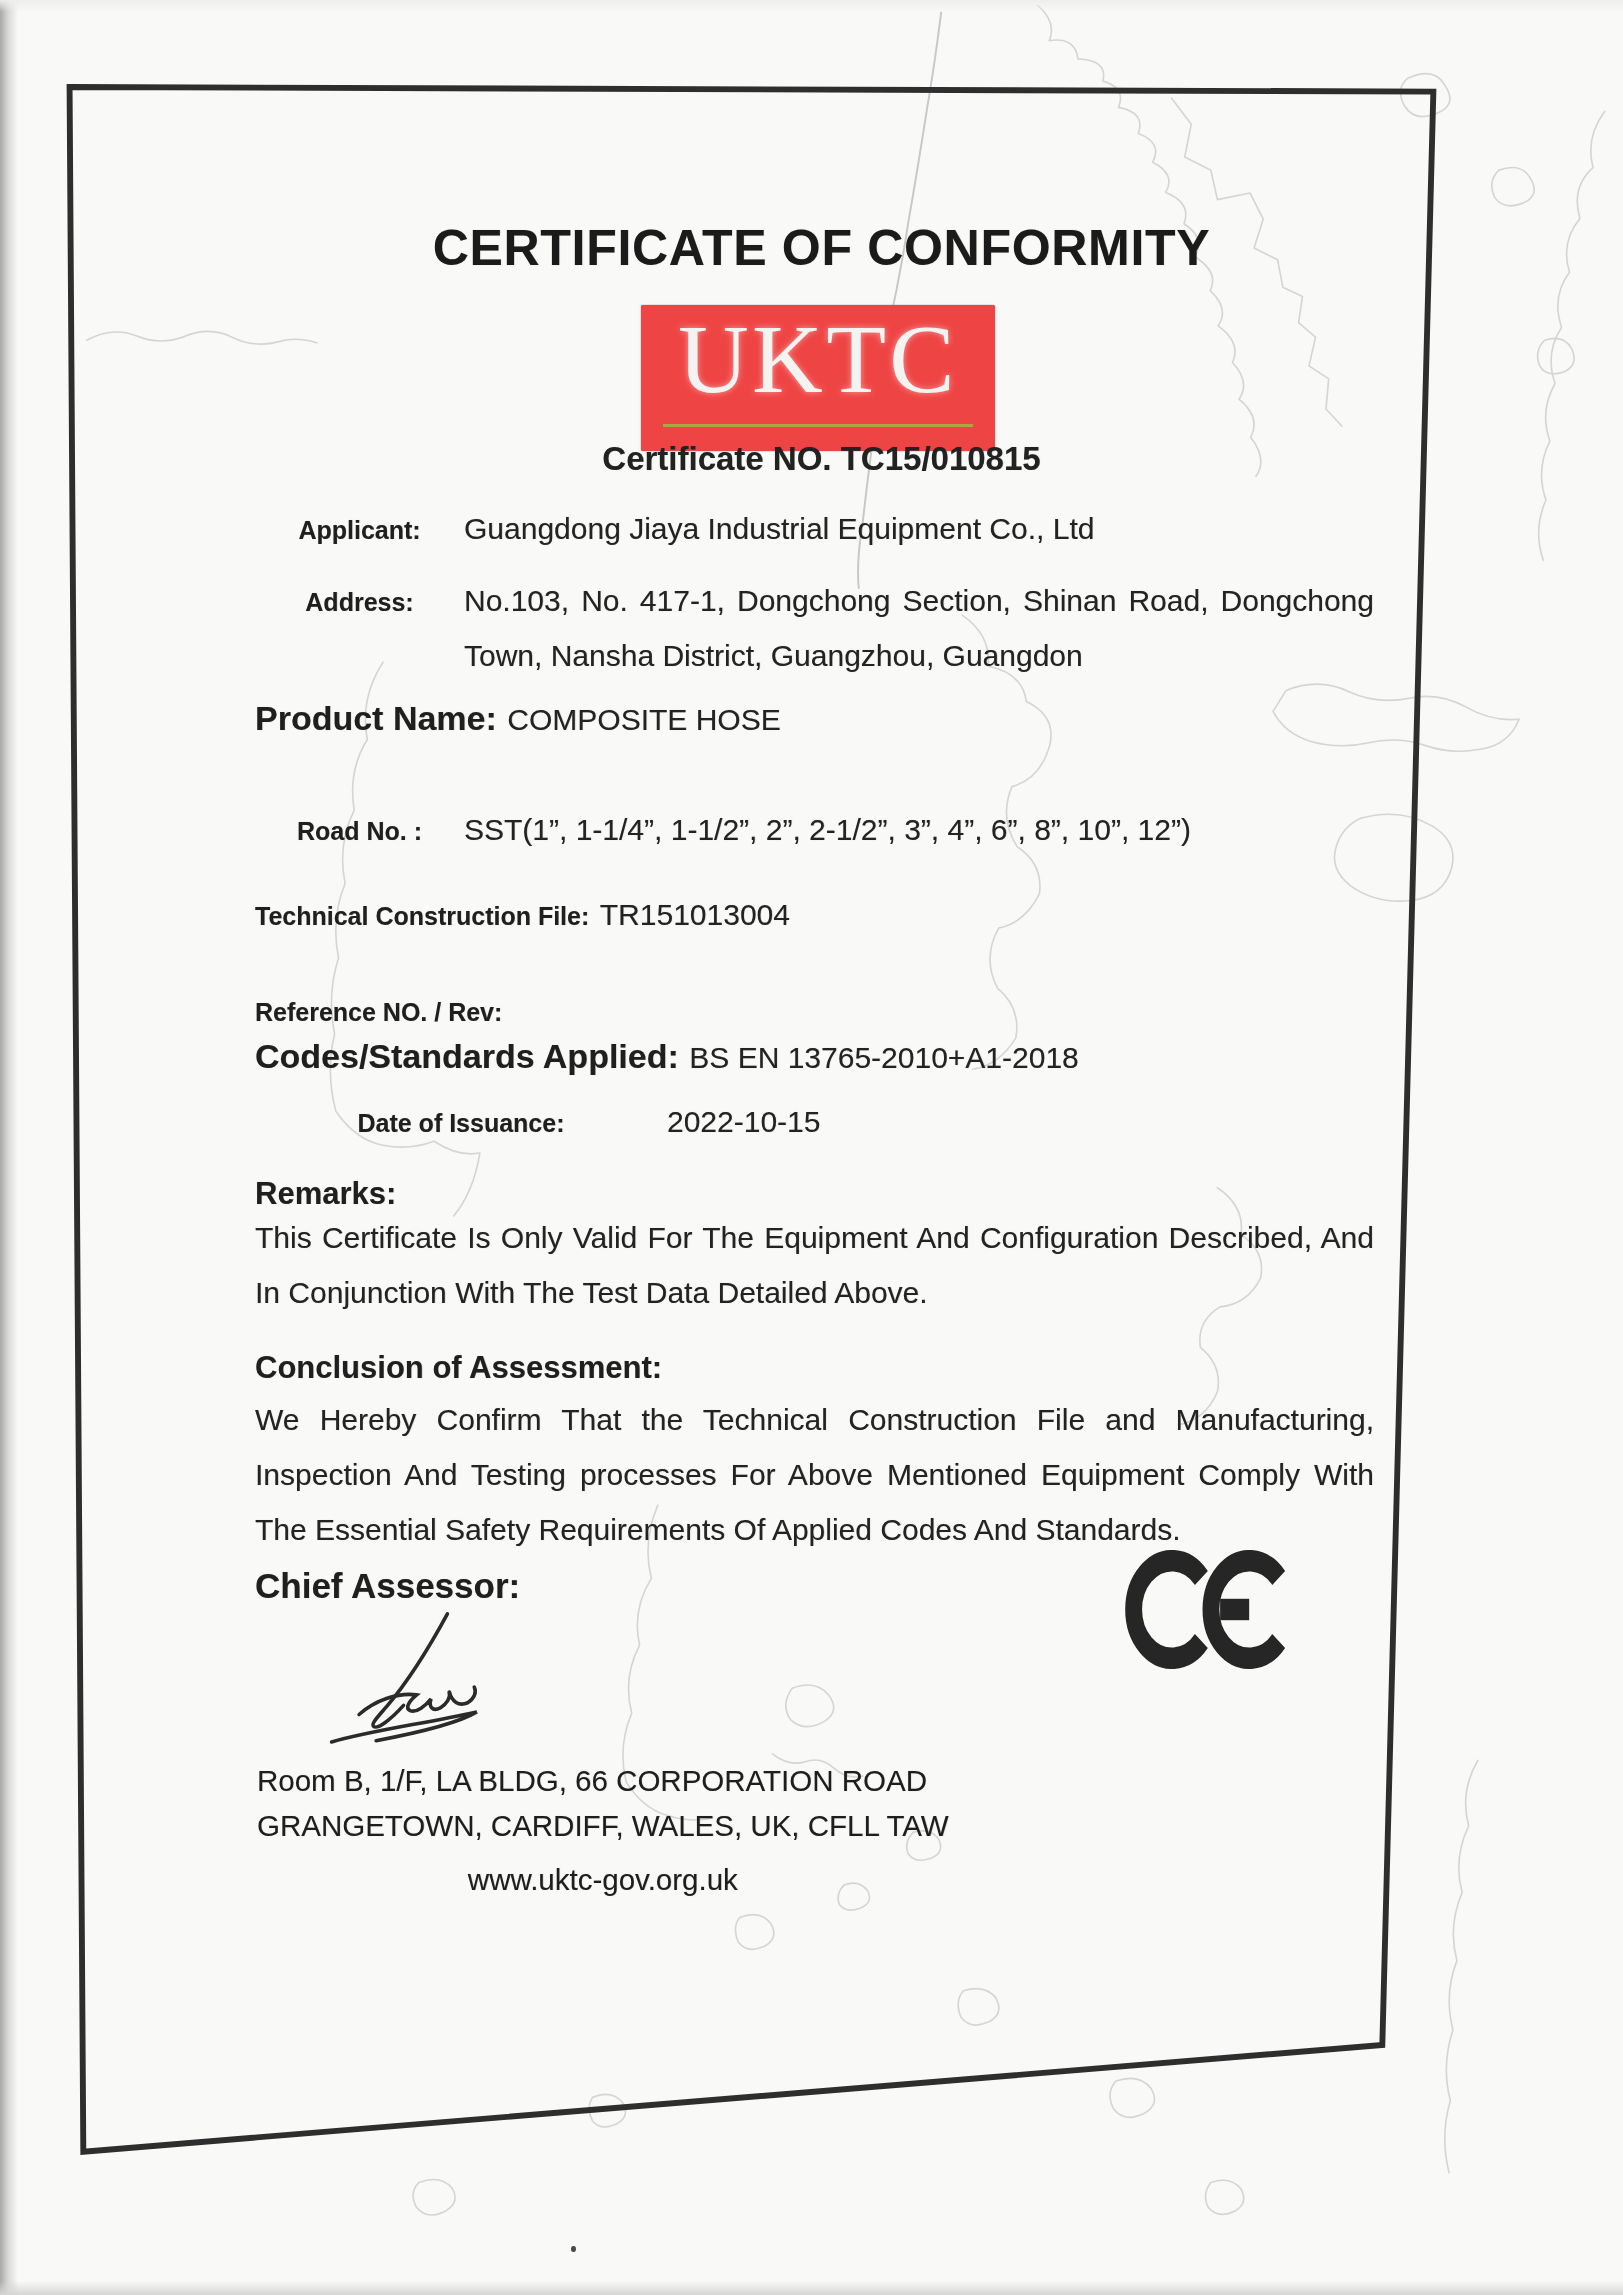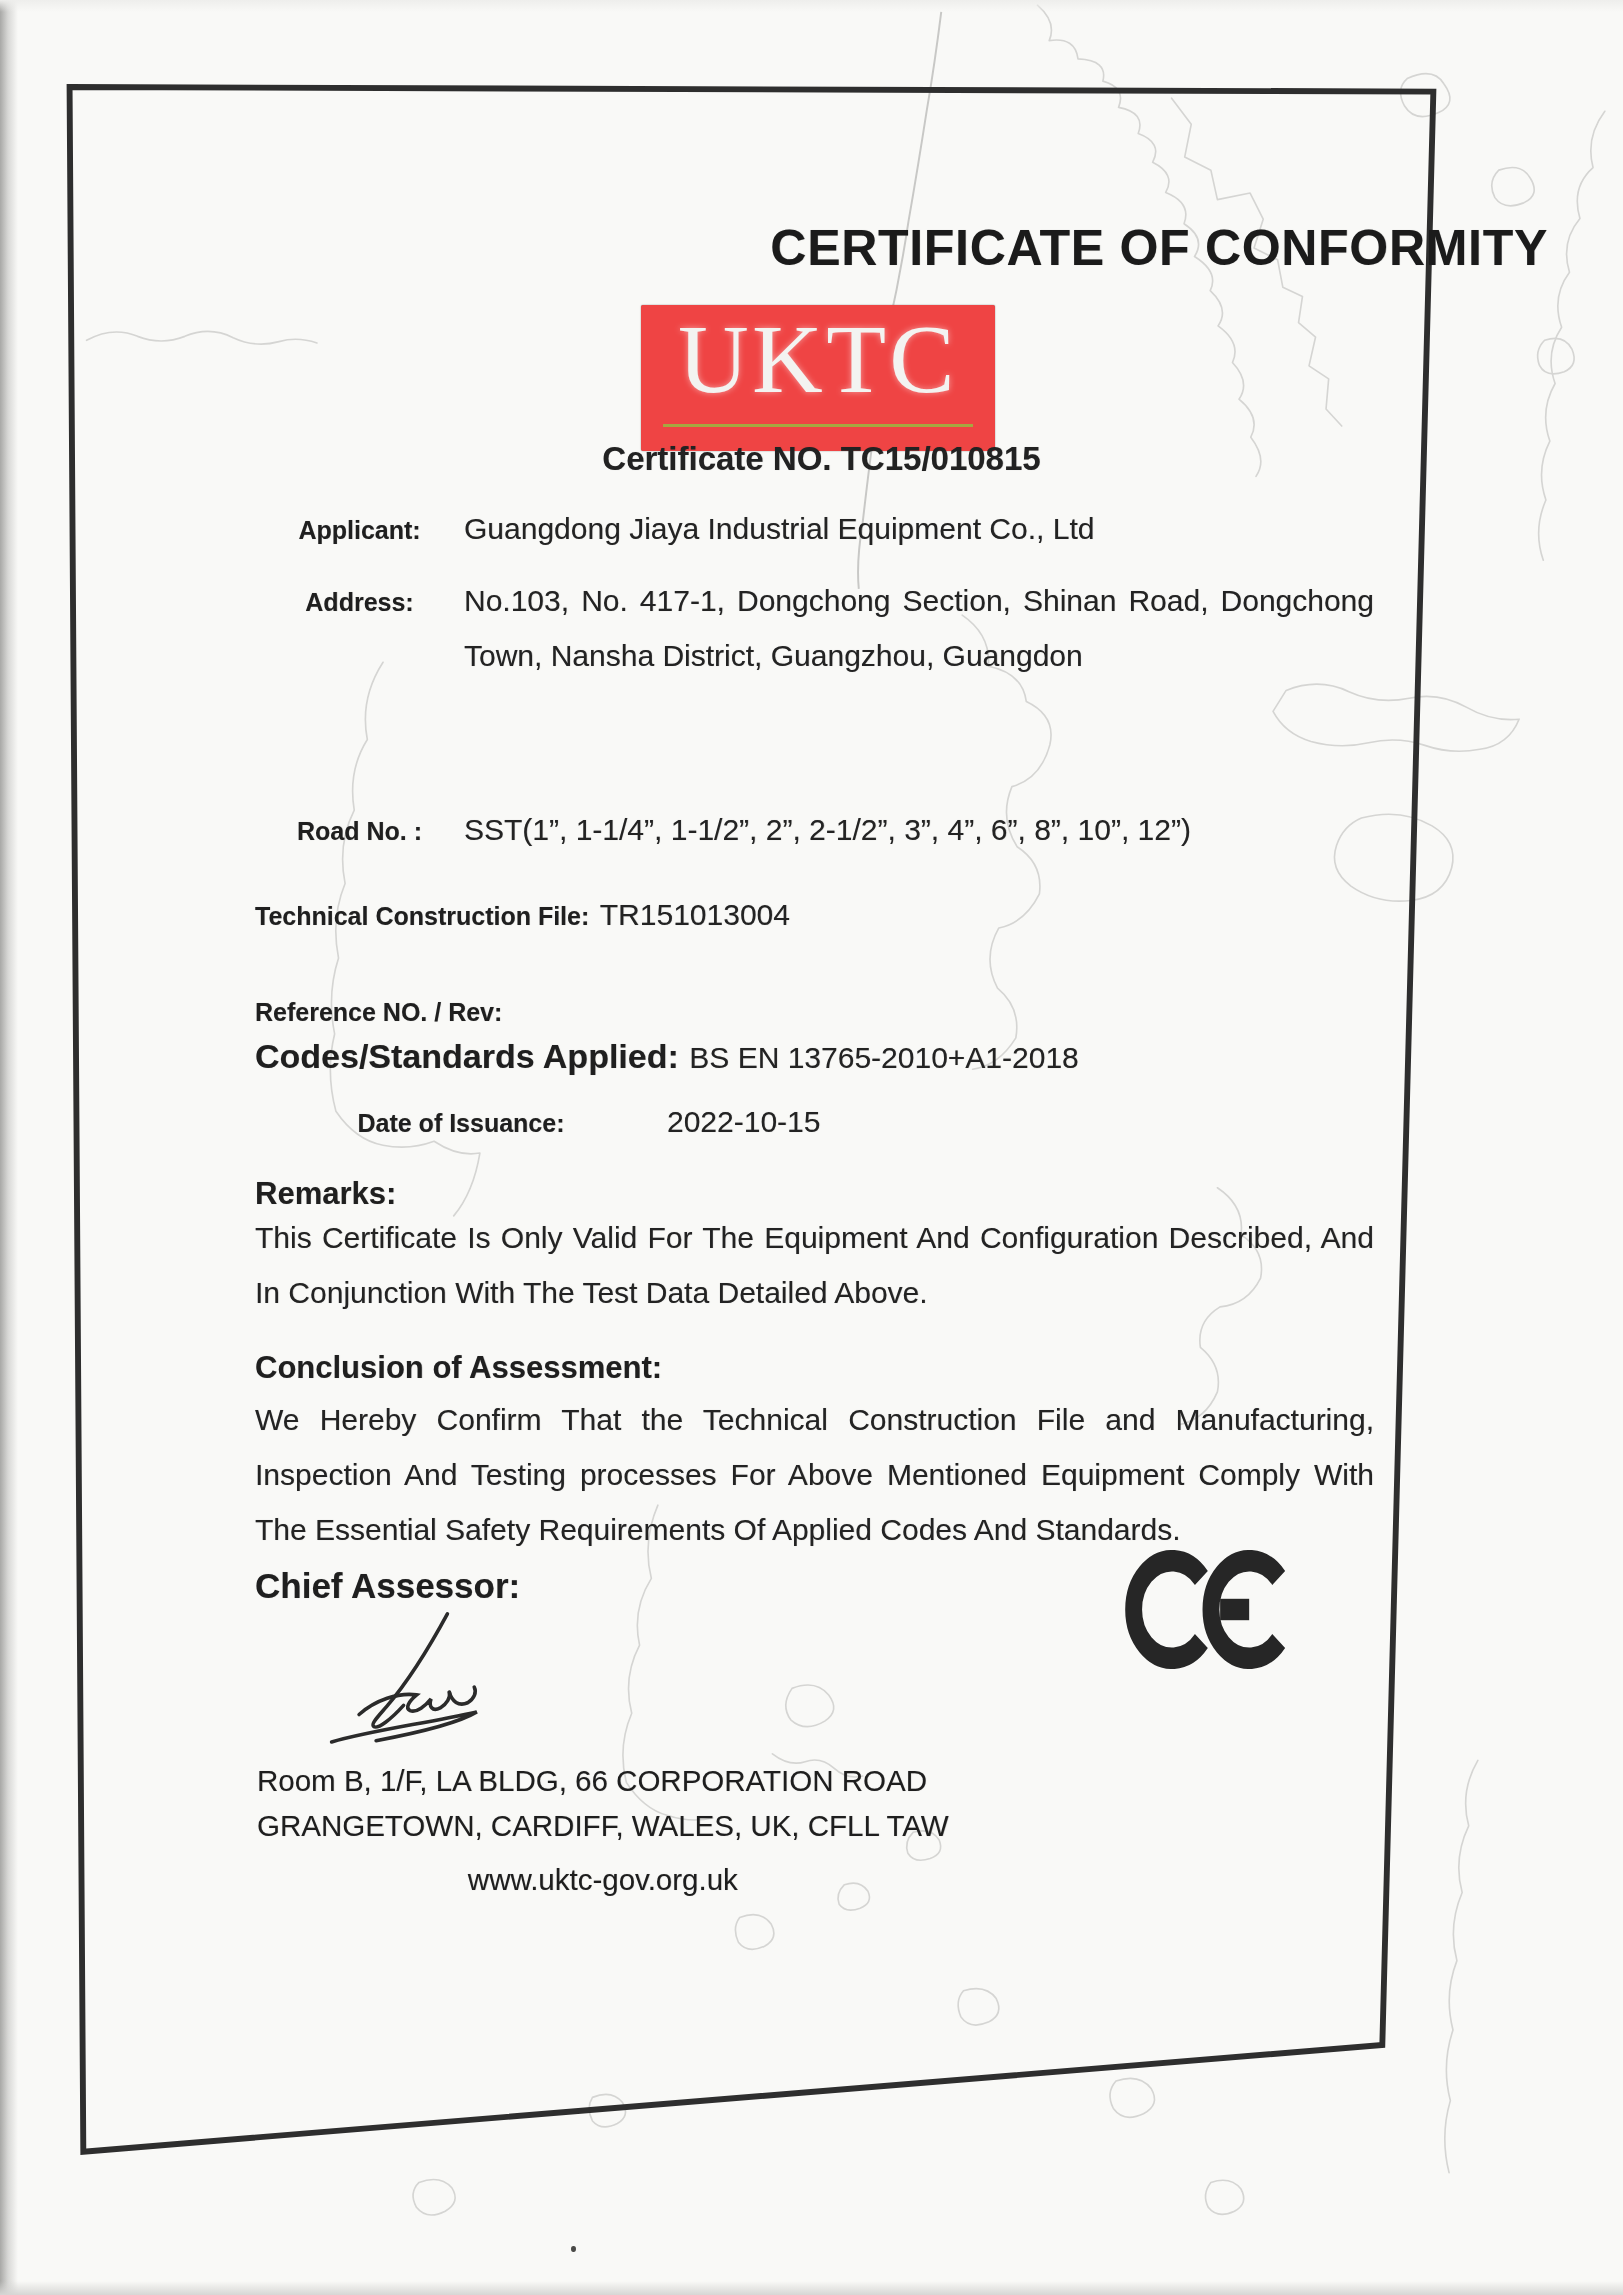--- a/index.html
+++ b/index.html
@@ -11,21 +11,21 @@
   }
   .ink{text-shadow:0.3px 0.3px 0.7px rgba(25,25,25,.35);}
   .watermark,.frame{position:absolute;left:0;top:0;width:1624px;height:2295px;pointer-events:none;}
   .edge{position:absolute;}
   .edge-left{left:0;top:0;bottom:0;width:18.3px;background:linear-gradient(90deg,#a8a8a6,#d8d8d6 45%,rgba(216,216,214,0));}
   .edge-top{left:0;top:0;right:0;height:11.8px;background:linear-gradient(#eeeeec,rgba(238,238,236,0));}
   .edge-bottom{left:0;bottom:0;right:0;height:14.4px;background:linear-gradient(rgba(214,214,212,0),#d6d6d4);}
 
   .title{
     position:absolute;left:95px;top:219px;width:1453px;margin:0;
-    text-align:right;font-size:50px;font-weight:bold;letter-spacing:0.7px;color:#1b1b1b;
+    text-align:center;font-size:50px;font-weight:bold;letter-spacing:0.7px;color:#1b1b1b;
   }
   .logo{
     position:absolute;left:641px;top:305px;width:354px;height:146px;
     background:#ef4444;border-radius:2px;box-shadow:0 0 1.3px rgba(0,0,0,.6);
   }
   .logo-text{
     position:absolute;left:0;right:0;top:5.2px;text-align:center;
     font-family:"Liberation Serif","DejaVu Serif",serif;
     font-size:98px;line-height:98px;letter-spacing:3.3px;color:#f3f3f1;
     text-shadow:0 0 5.9px rgba(255,255,255,.5);
@@ -113,20 +113,24 @@
   <div class="row ink" style="top:512px">
     <span class="lbl w320">Applicant:</span>
     <span class="val">Guangdong Jiaya Industrial Equipment Co., Ltd</span>
   </div>
 
   <div class="row ink" style="top:573px">
     <span class="lbl w320">Address:</span>
     <span class="val val-just">No.103, No. 417-1, Dongchong Section, Shinan Road, Dongchong Town, Nansha District, Guangzhou, Guangdon</span>
   </div>
 
+  <div class="row ink" style="top:699px">
+    <span class="lbl-lg gap">Product Name:</span>
+    <span class="val">COMPOSITE HOSE</span>
+  </div>
 
   <div class="row ink" style="top:813px">
     <span class="lbl w320">Road No. :</span>
     <span class="val">SST(1”, 1-1/4”, 1-1/2”, 2”, 2-1/2”, 3”, 4”, 6”, 8”, 10”, 12”)</span>
   </div>
 
   <div class="row ink" style="top:898px">
     <span class="lbl gap">Technical Construction File:</span>
     <span class="val">TR151013004</span>
   </div>

